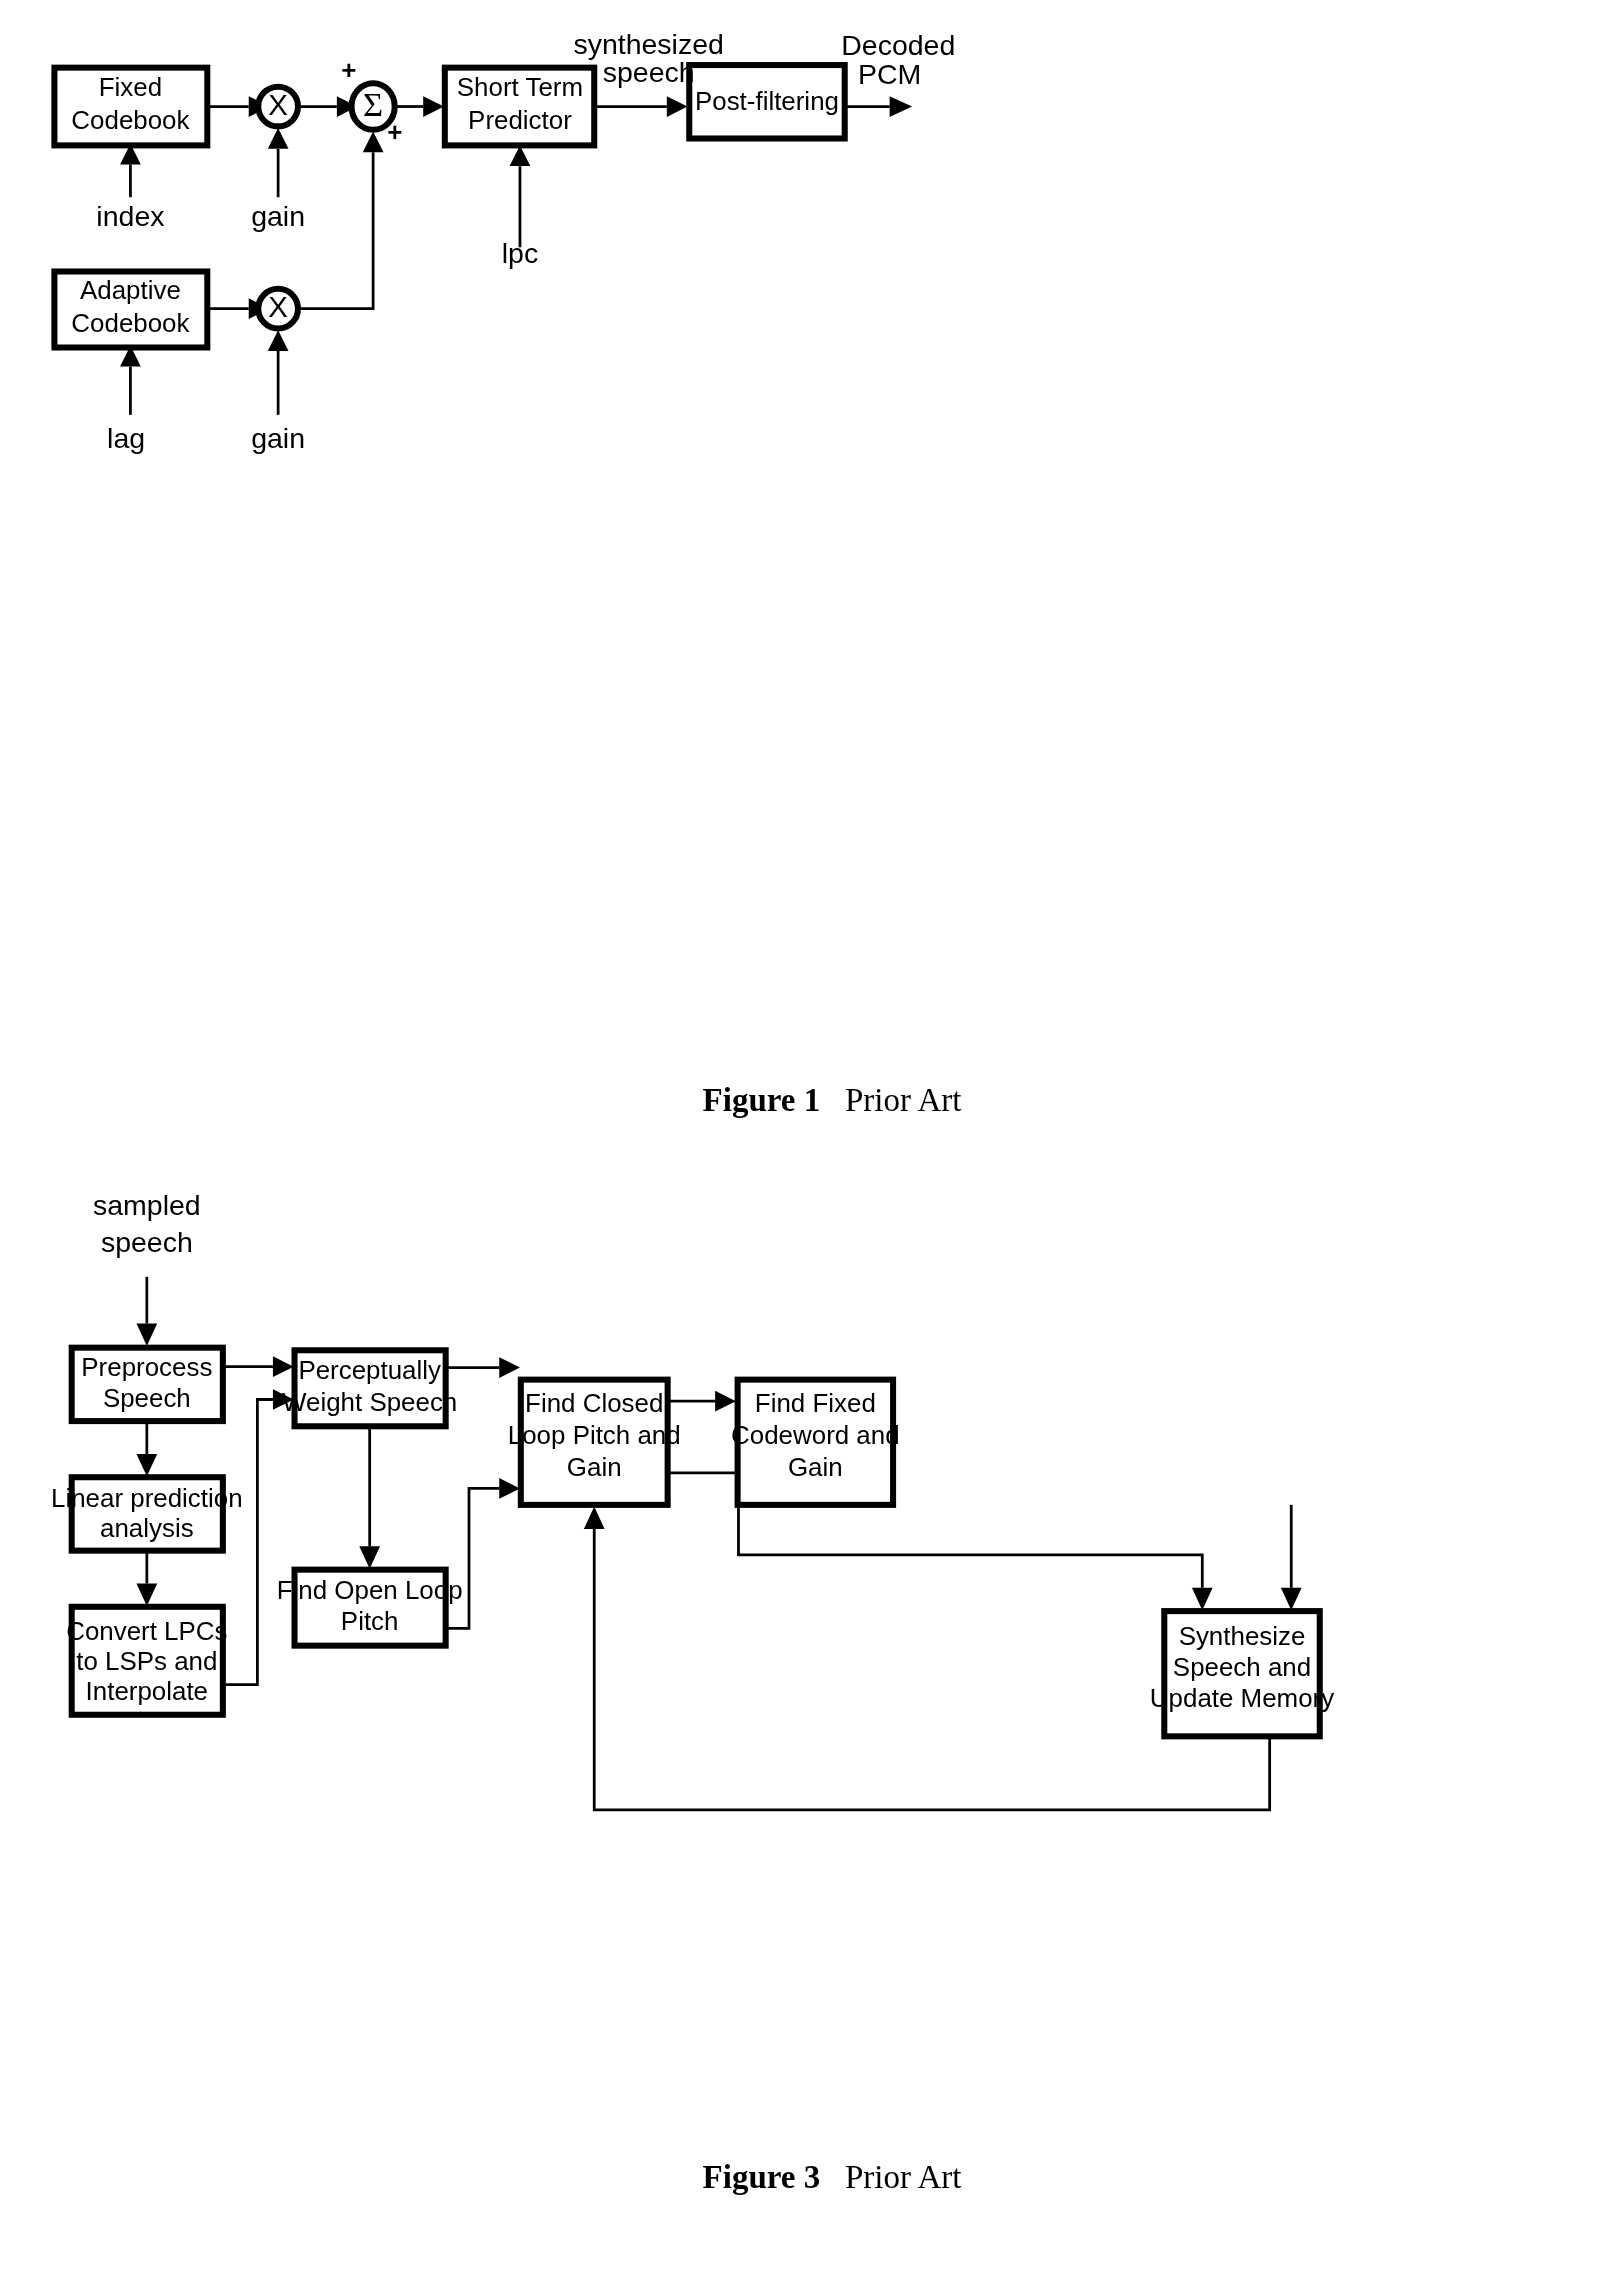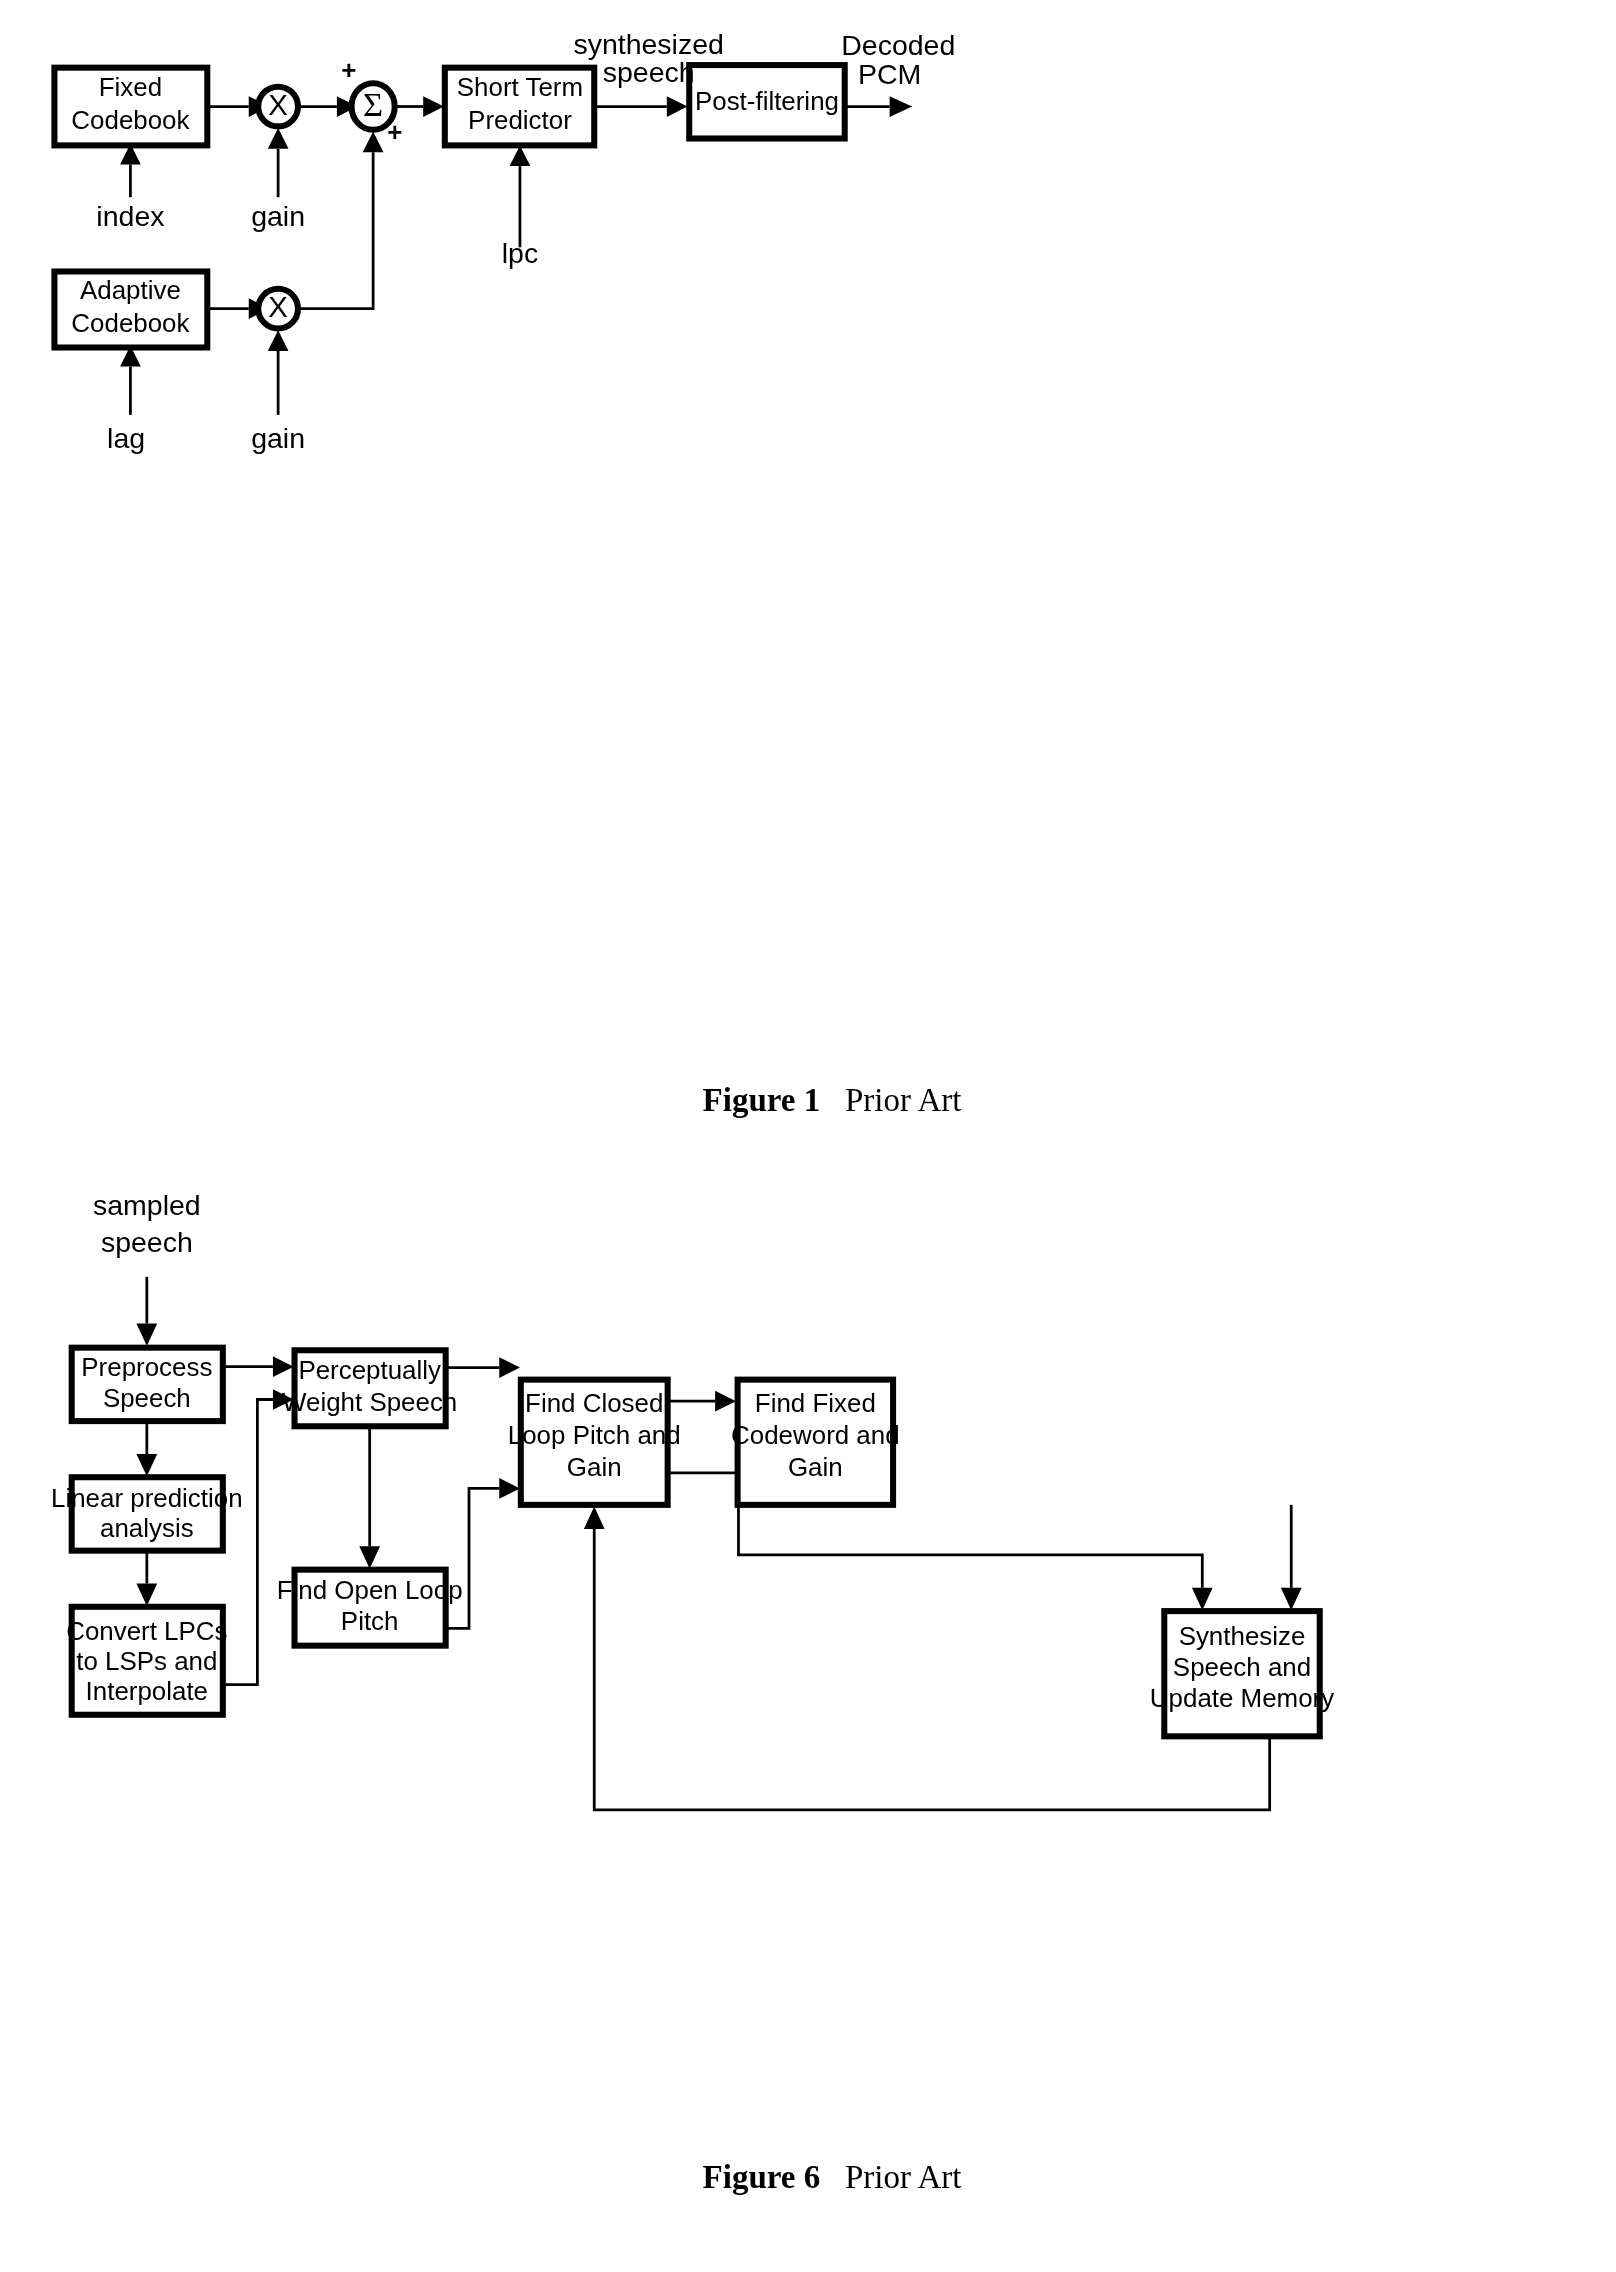--- a/index.html
+++ b/index.html
@@ -336,16 +336,16 @@
         <polyline class="thinline" points="1470,2010 1470,2095 688,2095 688,1770"></polyline>
         <polygon class="arrowhead" points="676,1770 688,1744 700,1770"></polygon>
       </g>
 
     </g>
 
   </svg>
 
   <div class="caption" style="top:1082px;"><span class="cap-num">Figure 1</span>   <span class="cap-rest">Prior Art</span></div>
 
-  <div class="caption" style="top:2159px;"><span class="cap-num">Figure 6</span>   <span class="cap-rest">Prior Art</span></div>
+  <div class="caption" style="top:2159px;"><span class="cap-num">Figure 3</span>   <span class="cap-rest">Prior Art</span></div>
 
 </div>
 
 
 </body></html>

